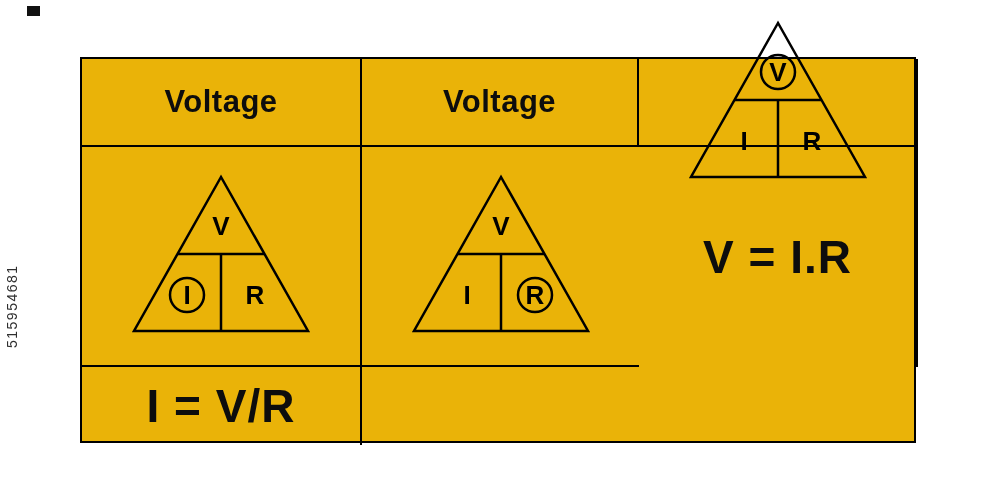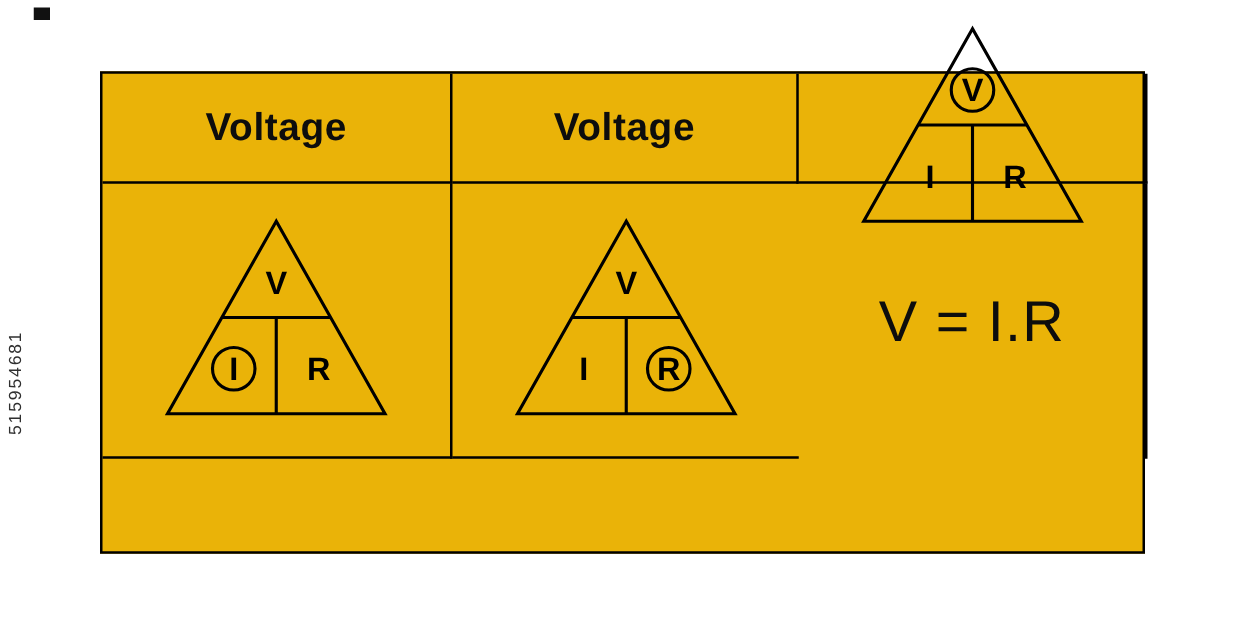--- a/index.html
+++ b/index.html
@@ -57,21 +57,21 @@
   }
   .cell.c1, .cell.c2 { border-right: 2px solid #000; }
   .cell.r1, .cell.r2 { border-bottom: 2px solid #000; }
   .cell.header {
     font-size: 31px;
     font-weight: bold;
     letter-spacing: 0.5px;
   }
   .cell.formula {
     font-size: 46px;
-    font-weight: normal;
+    font-weight: bold;
     letter-spacing: 1px;
   }
   svg.triangle { display: block; }
   .ln {
     fill: none;
     stroke: #000;
     stroke-width: 2.5;
   }
   .tl {
     font-family: "Liberation Sans", sans-serif;
@@ -129,15 +129,16 @@
         <circle class="ln" cx="100" cy="57" r="17" style="display: none;"></circle>
         <circle class="ln" cx="66" cy="126" r="17" style="display: none;"></circle>
         <circle class="ln" cx="134" cy="126" r="17"></circle>
         <text class="tl" x="100" y="57">V</text>
         <text class="tl" x="66" y="126">I</text>
         <text class="tl" x="134" y="126">R</text>
       </svg>
     </div>
 
     <div class="cell formula r3 c1">V = I.R</div>
+    <div class="cell formula r3 c2">I = V/R</div>
 
   </div>
 </div>
 
 </body></html>

